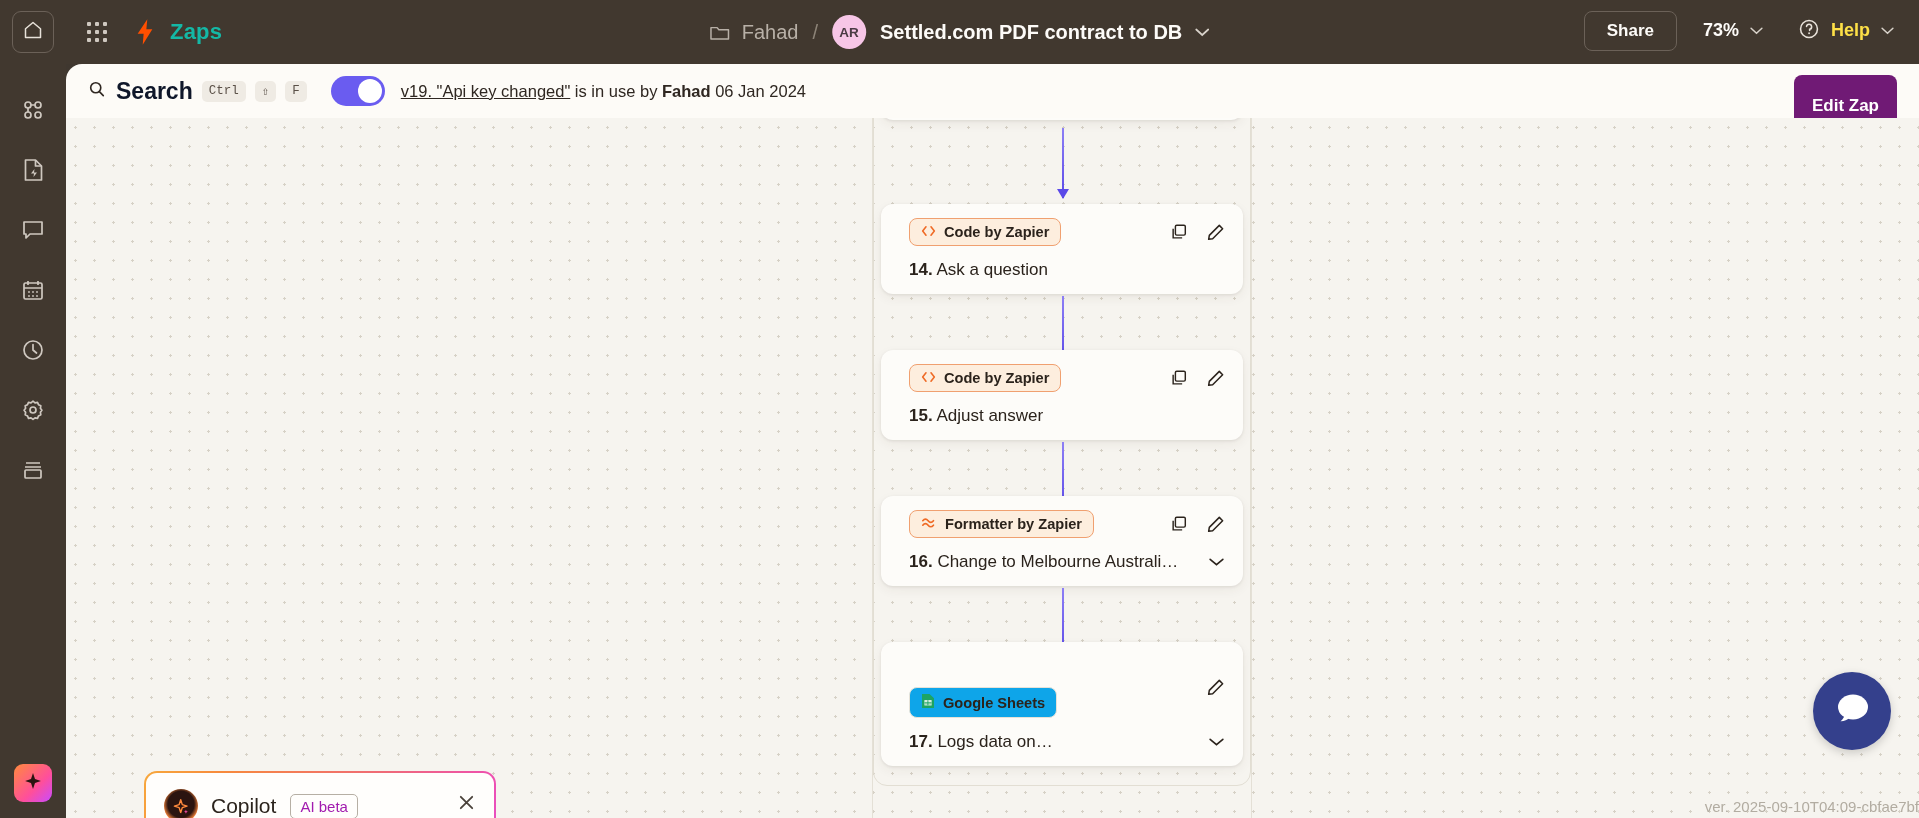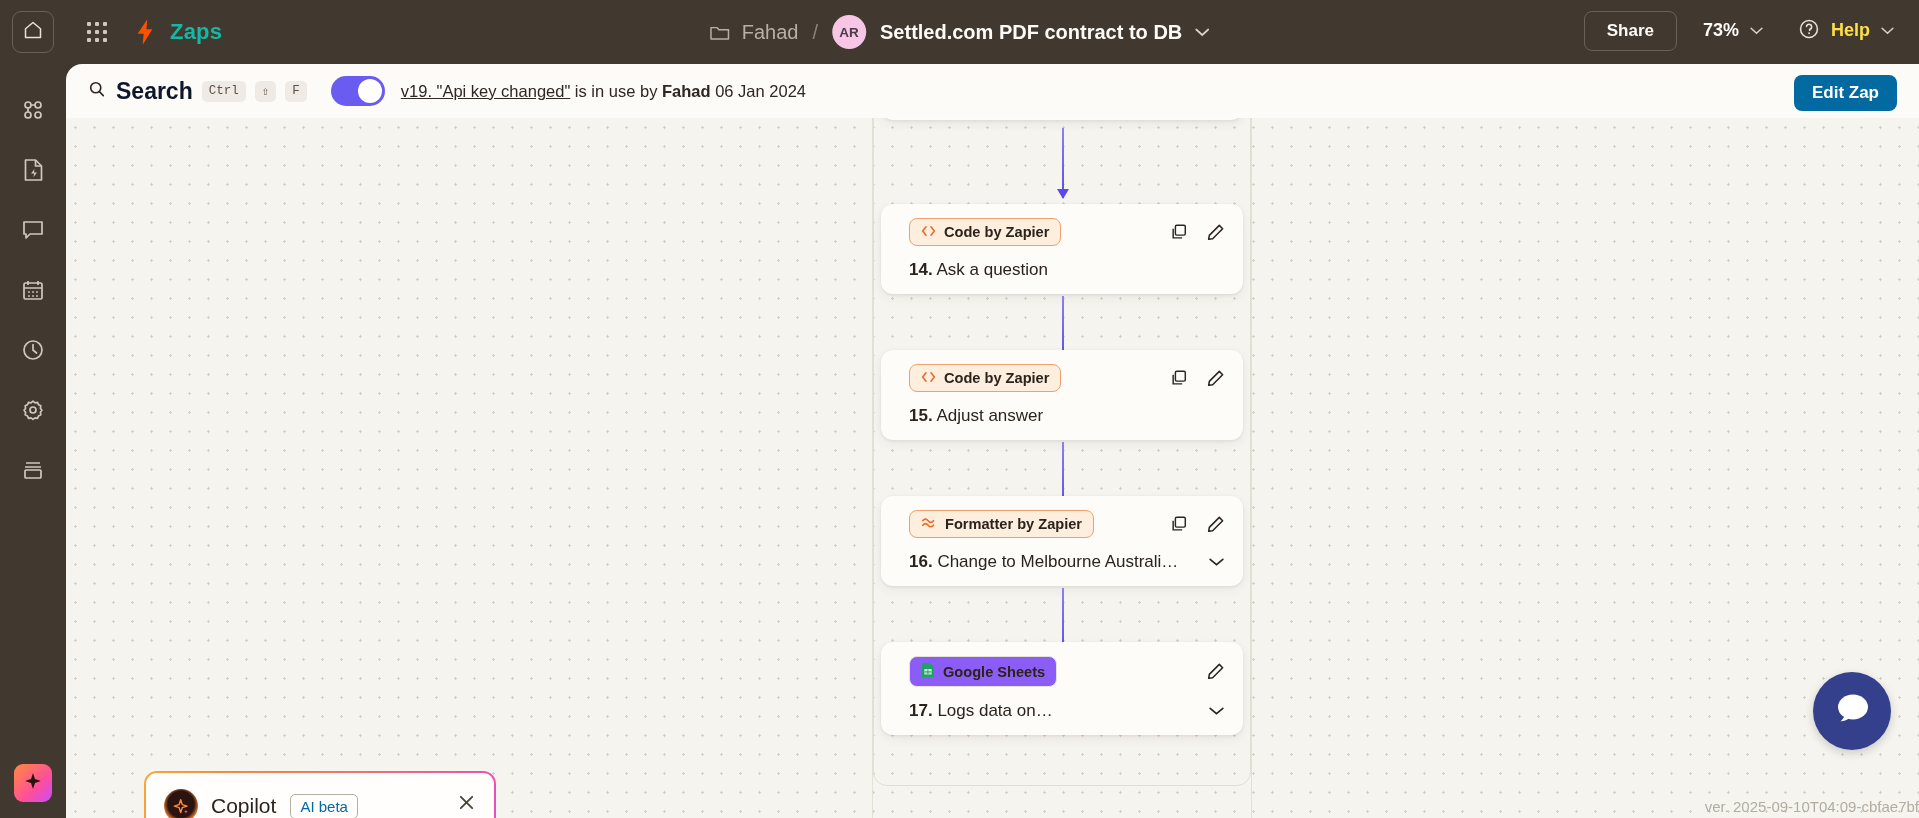--- a/index.html
+++ b/index.html
@@ -102,23 +102,23 @@
   }
   .toggle .knob {
     position: absolute; right: 3px; top: 3px;
     width: 24px; height: 24px; border-radius: 50%; background: #fff;
   }
   .usage-text { margin-left: 16px; font-size: 16.5px; color: #2f2721; white-space: nowrap;}
   .usage-text a { color: #2f2721; text-decoration: underline; font-weight: normal;}
   .usage-text b { font-weight: bold; }
   .edit-zap {
     position: absolute; right: 22px; top: 11px;
-    background: #0369a1; color: #fff; border: none;
+    background: #701a75; color: #fff; border: none;
     font-size: 17px; font-weight: bold;
-    padding: 8px 18px; border-radius: 8px; cursor: pointer;
+    padding: 21px 18px; border-radius: 8px; cursor: pointer;
     font-family: "Liberation Sans", sans-serif;
   }
 
   
   .canvas {
     position: absolute; left: 66px; top: 118px;
     width: 1853px; height: 700px;
     background-color: #f6f4ef;
     background-image: radial-gradient(#d6d1c6 1.1px, transparent 1.1px);
     background-size: 19px 19px;
@@ -141,21 +141,21 @@
     padding: 14px 18px 14px 28px;
   }
   .node.partial { border-radius: 12px; }
   .node-top { display: flex; align-items: center; justify-content: space-between; }
   .badge {
     display: inline-flex; align-items: center; gap: 8px;
     border: 1px solid #f0a070; background: #fdeede;
     border-radius: 8px; padding: 5px 11px;
     font-size: 14.6px; font-weight: bold; color: #2b231c;
   }
-  .badge.neutral { border: 1px solid #e6e2d8; background: #8b5cf6; }
+  .badge.neutral { border: 1px solid #e6e2d8; background: #0ea5e9; margin-top: 31px; }
   .node-actions { display: flex; align-items: center; gap: 18px; }
   .act { cursor: pointer; display:flex; align-items:center; }
   .node-body { display: flex; align-items: center; justify-content: space-between; margin-top: 14px; }
   .node-desc { font-size: 17px; color: #2b231c; }
   .node-desc b { font-weight: bold; }
 
   .arrow { position: absolute; left: 181px; width: 2px; }
   .arrow .line { width: 2px; background: linear-gradient(#8d7ff5, #5b49e8); height: 100%; }
   .arrow .head {
     position: absolute; bottom: -1px; left: -5px;
@@ -176,21 +176,21 @@
   }
   .cp-head { display: flex; align-items: center; }
   .cp-avatar {
     width: 34px; height: 34px; border-radius: 50%;
     background: radial-gradient(circle at 50% 45%, #2b1410 52%, #ff8a3d 72%, #ff3fa0 100%);
     display:flex; align-items:center; justify-content:center;
   }
   .cp-title { margin-left: 13px; font-size: 21px; color: #2b231c; }
   .cp-beta {
     margin-left: 14px; border: 1px solid #b6afa4; border-radius: 5px;
-    font-size: 15px; color: #0369a1; padding: 3px 9px;
+    font-size: 15px; color: #a21caf; padding: 3px 9px;
   }
   .cp-close { position: absolute; right: 18px; top: 20px; cursor: pointer; }
 
   
   .chat-fab {
     position: absolute; right: 28px; bottom: 68px;
     width: 78px; height: 78px; border-radius: 50%;
     background: #34408c; cursor: pointer;
     display:flex; align-items:center; justify-content:center;
     box-shadow: 0 3px 10px rgba(0,0,0,.18);

